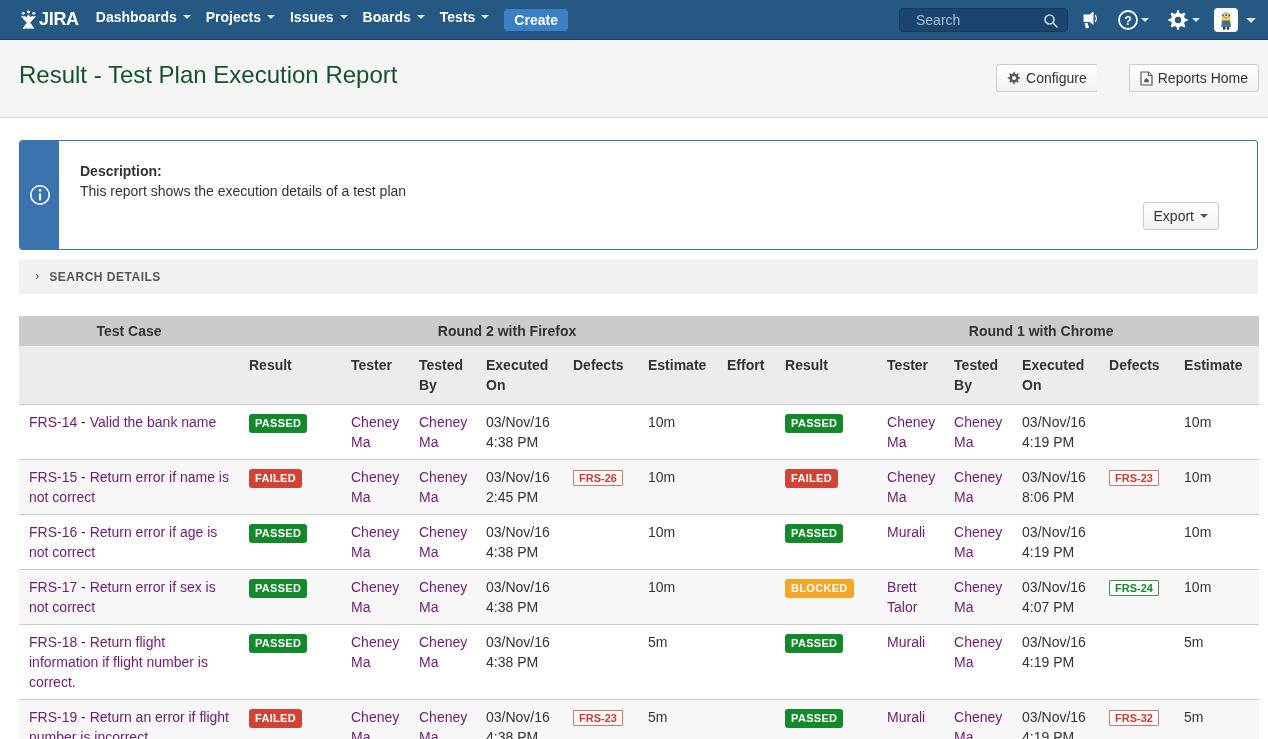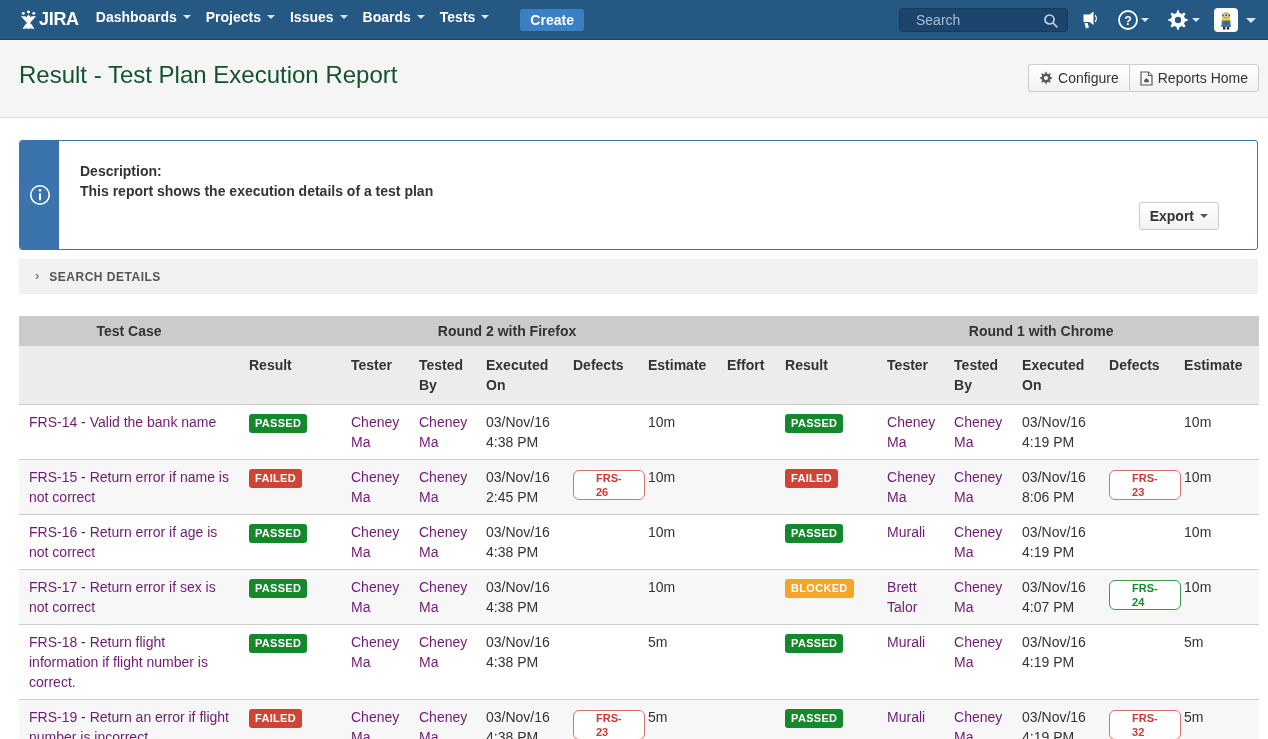--- a/index.html
+++ b/index.html
@@ -12,40 +12,40 @@
   display:flex; align-items:center; position:relative; }
 .logo { display:flex; align-items:center; margin-left:19px; color:#fff; }
 .logo svg { display:block; }
 .logo .word { font-size:18px; font-weight:bold; letter-spacing:-0.3px; margin-left:1px; }
 .navmenu { display:flex; align-items:flex-start; margin-left:17px; }
 .navmenu .item { color:#fff; font-size:14px; font-weight:bold; margin-right:15px;
   display:flex; align-items:center; }
 .caret { width:0; height:0; border-left:4px solid transparent; border-right:4px solid transparent;
   border-top:4px solid rgba(255,255,255,0.85); margin-left:6px; display:inline-block; }
 .createbtn { background:#3b7fc4; color:#fff; font-size:14px; font-weight:bold;
-  border-radius:3px; height:22px; line-height:22px; padding:0 10px; margin-left:16px; }
+  border-radius:3px; height:22px; line-height:22px; padding:0 10px; margin-left:0; }
 .searchbox { position:absolute; left:899px; top:8px; width:169px; height:24px;
   background:#1c456e; border:1px solid #16395c; border-radius:4px;
   color:#a9bed3; font-size:14px; line-height:22px; padding-left:16px; }
 .searchbox svg { position:absolute; right:8px; top:4px; }
 .navicons { position:absolute; right:0; top:0; height:40px; display:flex; align-items:center; }
 
 
 .pagehead { height:78px; background:#f5f5f5; border-bottom:1px solid #ddd; position:relative; }
 .pagehead h1 { position:absolute; left:19px; top:21px; font-size:24px; font-weight:normal; color:#14532d; }
-.btngroup { position:absolute; right:9px; top:24px; display:flex; }
+.btngroup { position:absolute; right:9px; top:24px; display:flex;gap:32px; }
 .btn { height:28px; background:linear-gradient(#ffffff,#f2f2f2); border:1px solid #ccc;
   color:#333; font-size:14px; line-height:26px; padding:0 10px; display:flex; align-items:center; }
 .btn svg { margin-right:5px; }
 .btn.first { border-radius:3px 0 0 3px; border-right:none; }
 .btn.last { border-radius:0 3px 3px 0; }
 
 
 .descpanel { margin:22px 10px 0 19px; width:1239px; height:110px;
-  border:1px solid #3b73af; border-radius:3px; position:relative; background:#fff;font-weight:bold; }
+  border:1px solid #3b73af; border-radius:3px; position:relative; background:#fff; }
 .descside { position:absolute; left:0; top:0; bottom:0; width:39px; background:#3b73af;
   display:flex; align-items:center; justify-content:center; border-radius:2px 0 0 2px; }
 .descbody { position:absolute; left:39px; top:0; right:0; bottom:0; padding:20px 20px 0 21px;
   font-size:14px; color:#333; line-height:20px; }
 .descbody b { display:block; }
 .exportbtn { position:absolute; right:38px; top:61px; height:28px;
   background:linear-gradient(#ffffff,#f2f2f2); border:1px solid #ccc; border-radius:3px;
   color:#333; font-size:14px; padding:0 10px; display:flex; align-items:center; }
 .exportbtn .dcaret { width:0; height:0; border-left:4px solid transparent; border-right:4px solid transparent;
   border-top:4px solid #555; margin-left:6px; }
@@ -63,22 +63,22 @@
 tr.ghead1 th { background:#cbcbcb; font-weight:bold; text-align:center; padding:5px 10px; }
 tr.ghead2 th { background:#ececec; font-weight:bold; padding:9px 10px;margin-top:28px; }
 tbody td { border-top:1px solid #ccc; }
 tbody tr.alt { background:#f7f7f7; }
 a.lnk { color:#701a75; }
 .loz { display:inline-block; font-size:11px; font-weight:bold; color:#fff;
   border-radius:3px; padding:0 6px; line-height:19px; letter-spacing:0.3px; margin-top:2px; }
 .loz.passed { background:#14892c; }
 .loz.failed { background:#d04437; }
 .loz.blocked { background:#f6a625; }
-.dloz { display:inline-block; font-size:11px; font-weight:bold; border-radius:6px;
-  padding:0 22px; line-height:14px; border:1px solid; margin-top:3px; background:#fff; }
+.dloz { display:inline-block; font-size:11px; font-weight:bold; border-radius:1px;
+  padding:0 5px; line-height:14px; border:1px solid; margin-top:3px; background:#fff; }
 .dloz.red { color:#ca3933; border-color:#d8736c; background:#fff; }
 .dloz.green { color:#14892c; border-color:#3d9950; background:#fff; }
 </style>
 </head>
 <body>
 
 <div class="nav">
   <div class="logo">
     <svg width="19" height="19" viewBox="0 0 26 26">
       <g fill="#fff">

